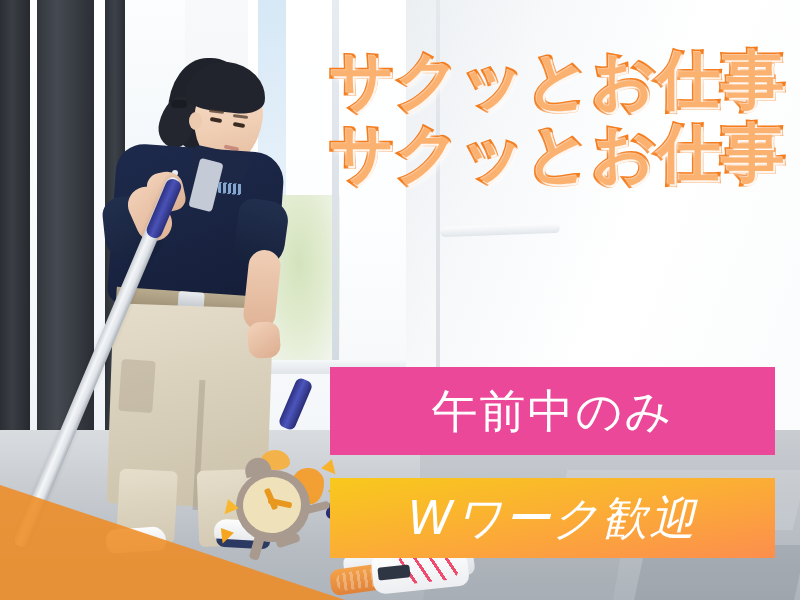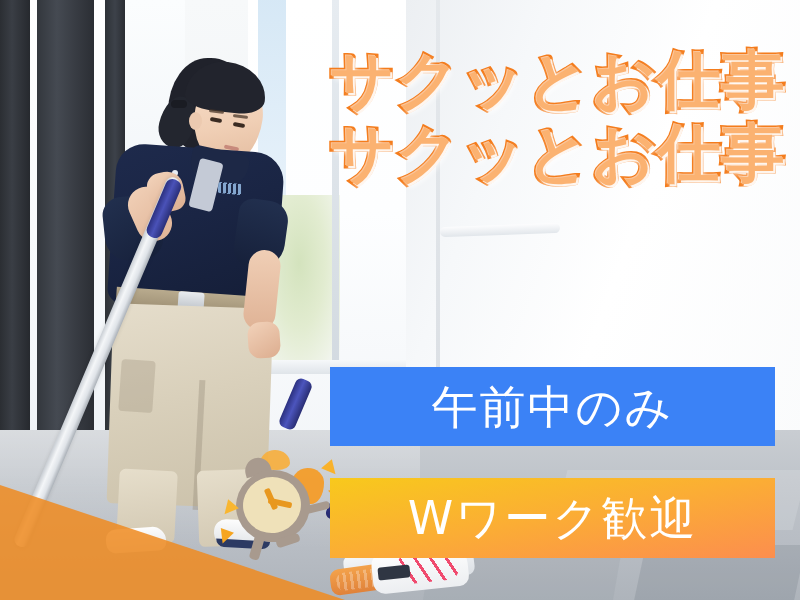--- a/index.html
+++ b/index.html
@@ -562,26 +562,27 @@
     color: #ffffff;
     letter-spacing: 2px;
     white-space: nowrap;
     line-height: 1;
   }
   .banner-1 {
     top: 255px; height: 85px;
     background: linear-gradient(100deg, #f6c81b 0%, #f8bd22 22%, #fba443 60%, #fd9148 100%);
   }
   .banner-2 {
-    top: 367px; height: 79px;
-    background: #3b82f6;
+    top: 367px; height: 88px;
+    background: #ec4899;
   }
   .banner-3 {
     top: 478px; height: 80px;
     background: linear-gradient(170deg, #f8c91c 0%, #fbae34 48%, #fc8e4e 100%);
+    font-style: italic;
   }
 </style>
 </head>
 <body>
 
 <div id="poster">
 
   <div class="photo">
     <div class="room-base"></div>
     <div class="window-glow"></div>

